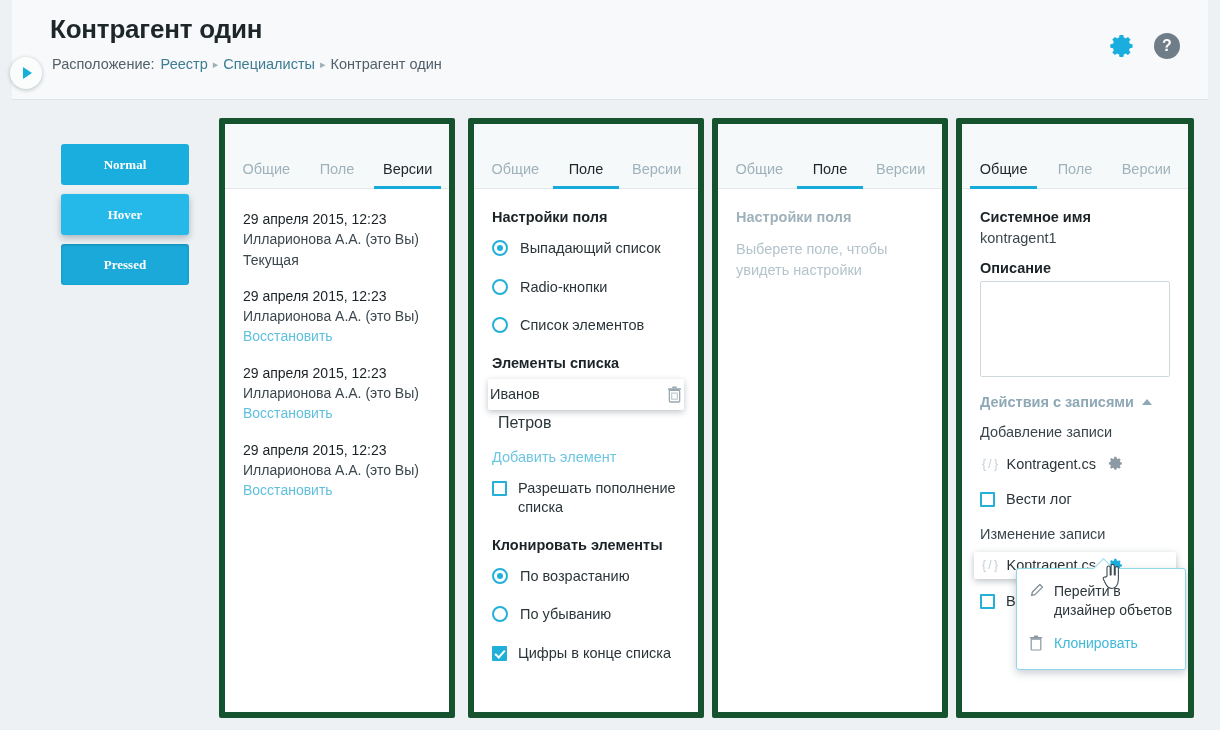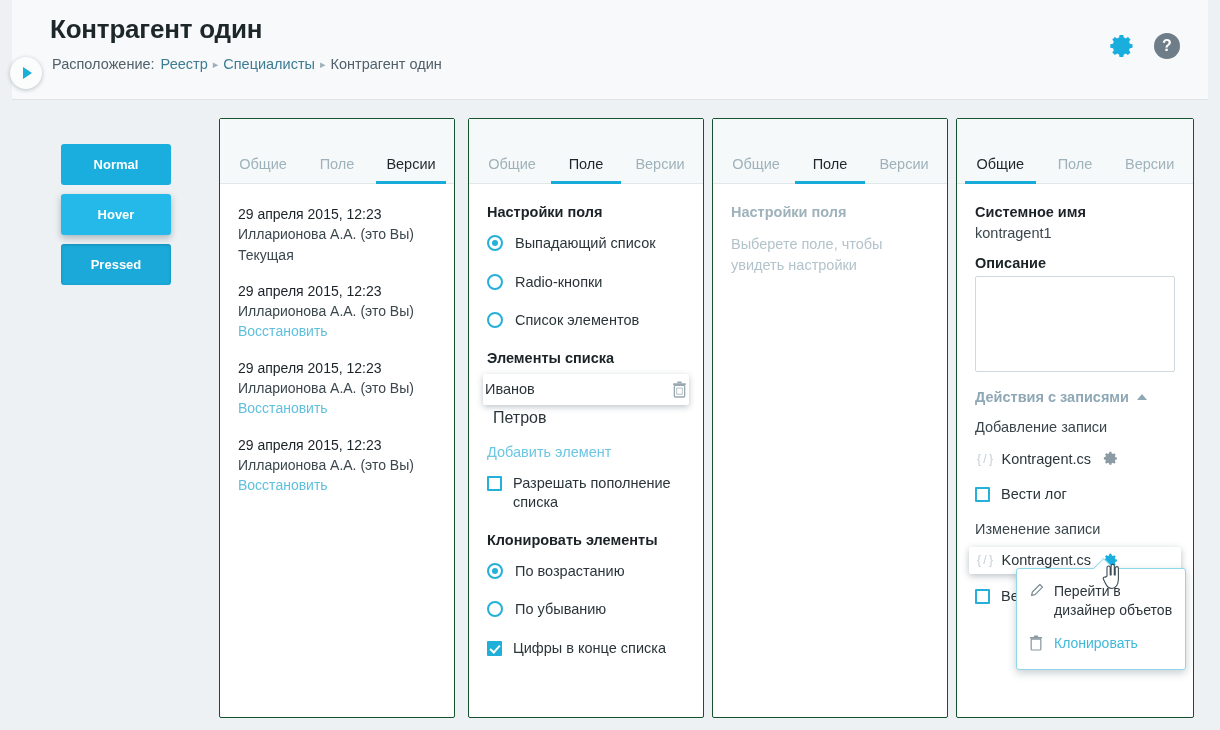--- a/index.html
+++ b/index.html
@@ -91,44 +91,44 @@
     margin-left: 3px;
   }
 
   
   .btn-col {
     position: absolute;
     left: 61px; top: 144px;
     width: 130px;
   }
   .ui-btn {
-    width: 110px; height: 41px;
+    width: 128px; height: 41px;
     border-radius: 3px;
     color: #ffffff;
     font-size: 13px;
     font-weight: bold;
     display: flex;
     align-items: center;
     justify-content: center;
     margin-bottom: 9px;
     border: none;
-    font-family: Liberation Sans, sans-serif;
+    font-family: Liberation Serif, serif;
   }
   .ui-btn.normal  { background: #19aede; }
   .ui-btn.hover   { background: #24b9e8; box-shadow: 0 3px 7px rgba(30,60,80,0.33); }
   .ui-btn.pressed { background: #1aa9d8; box-shadow: inset 0 1px 3px rgba(0,0,0,0.18); }
 
   
   .panel {
     position: absolute;
     top: 118px;
     width: 236px;
     height: 600px;
     background: #ffffff;
-    border: 1px solid #14532d;
+    border: 6px solid #14532d;
     border-radius: 2px;
   }
   .panel.p1 { left: 219px; }
   .panel.p2 { left: 468px; }
   .panel.p3 { left: 712px; }
   .panel.p4 { left: 956px; width: 238px; }
 
   .tabs {
     position: relative;
     height: 65px;

